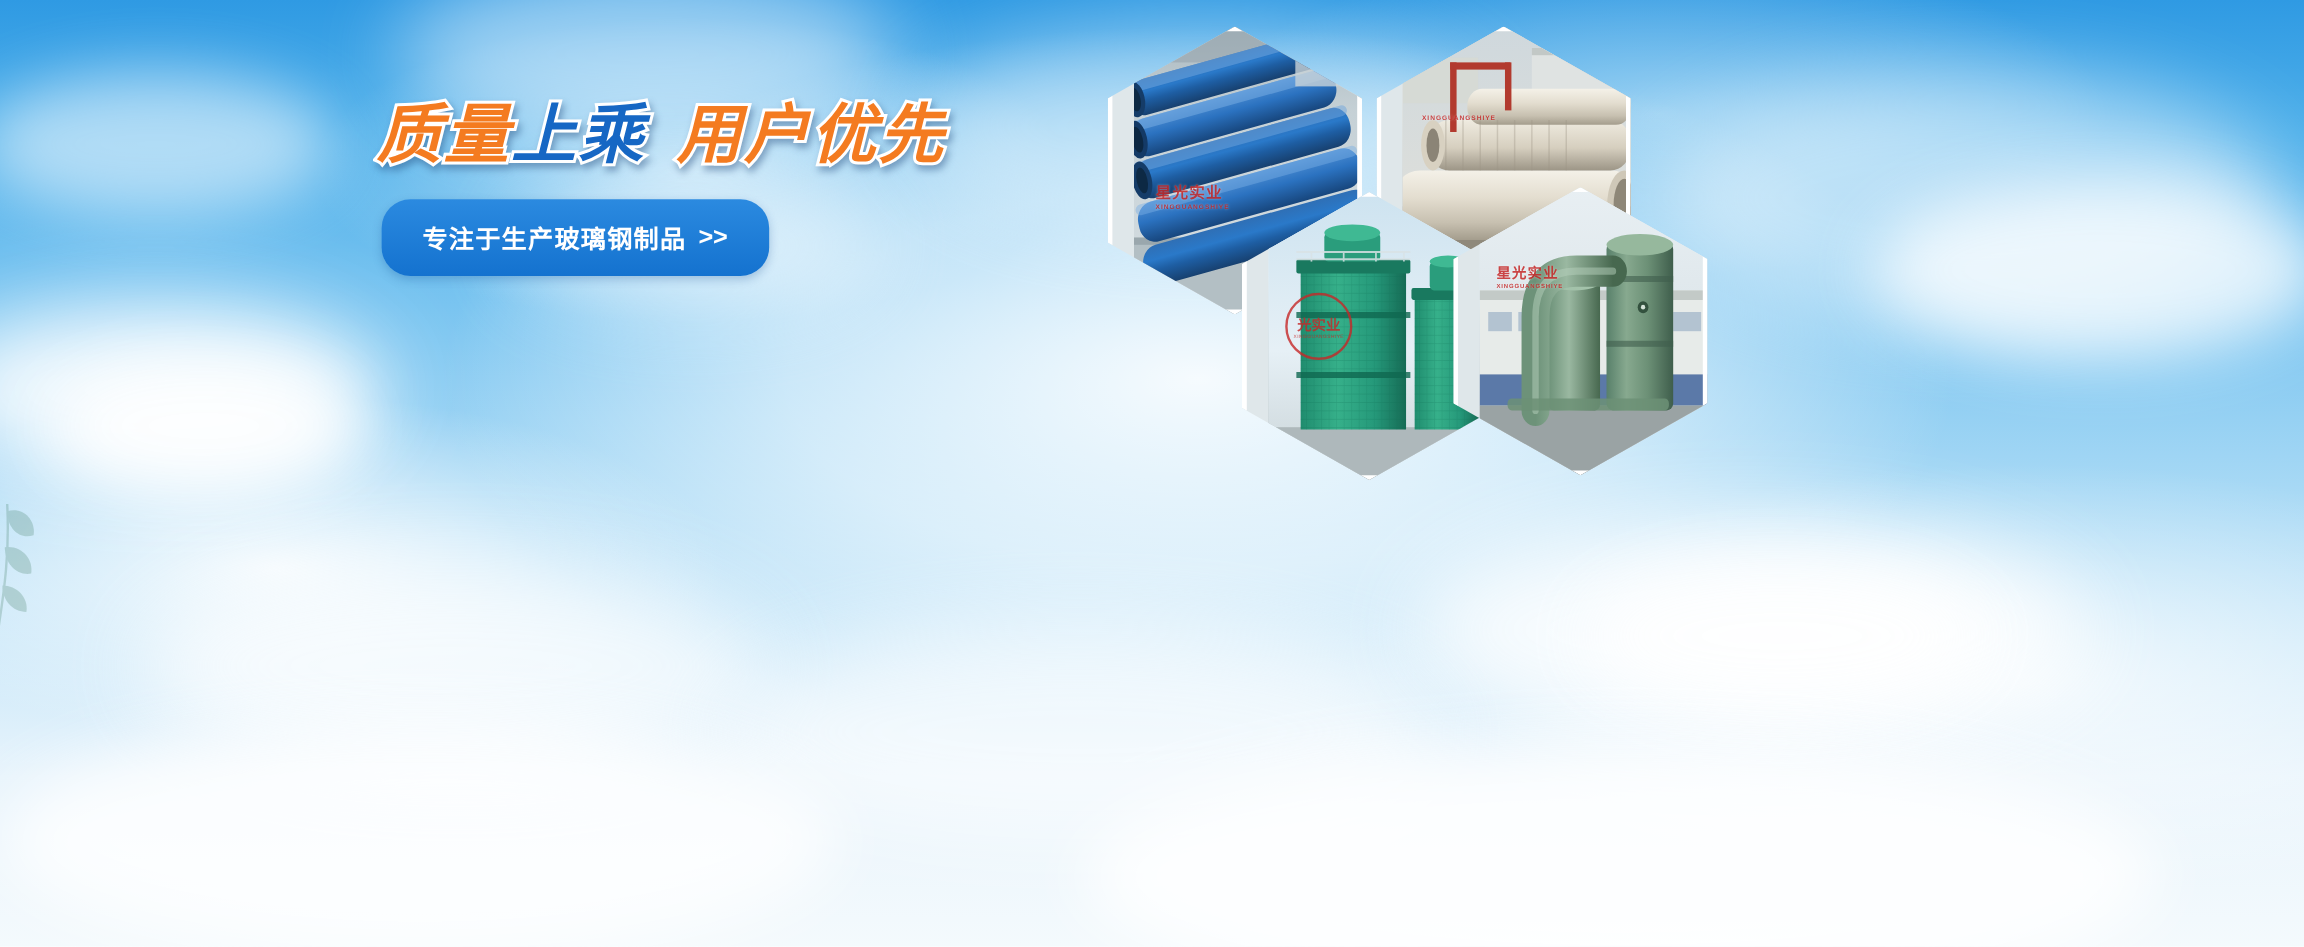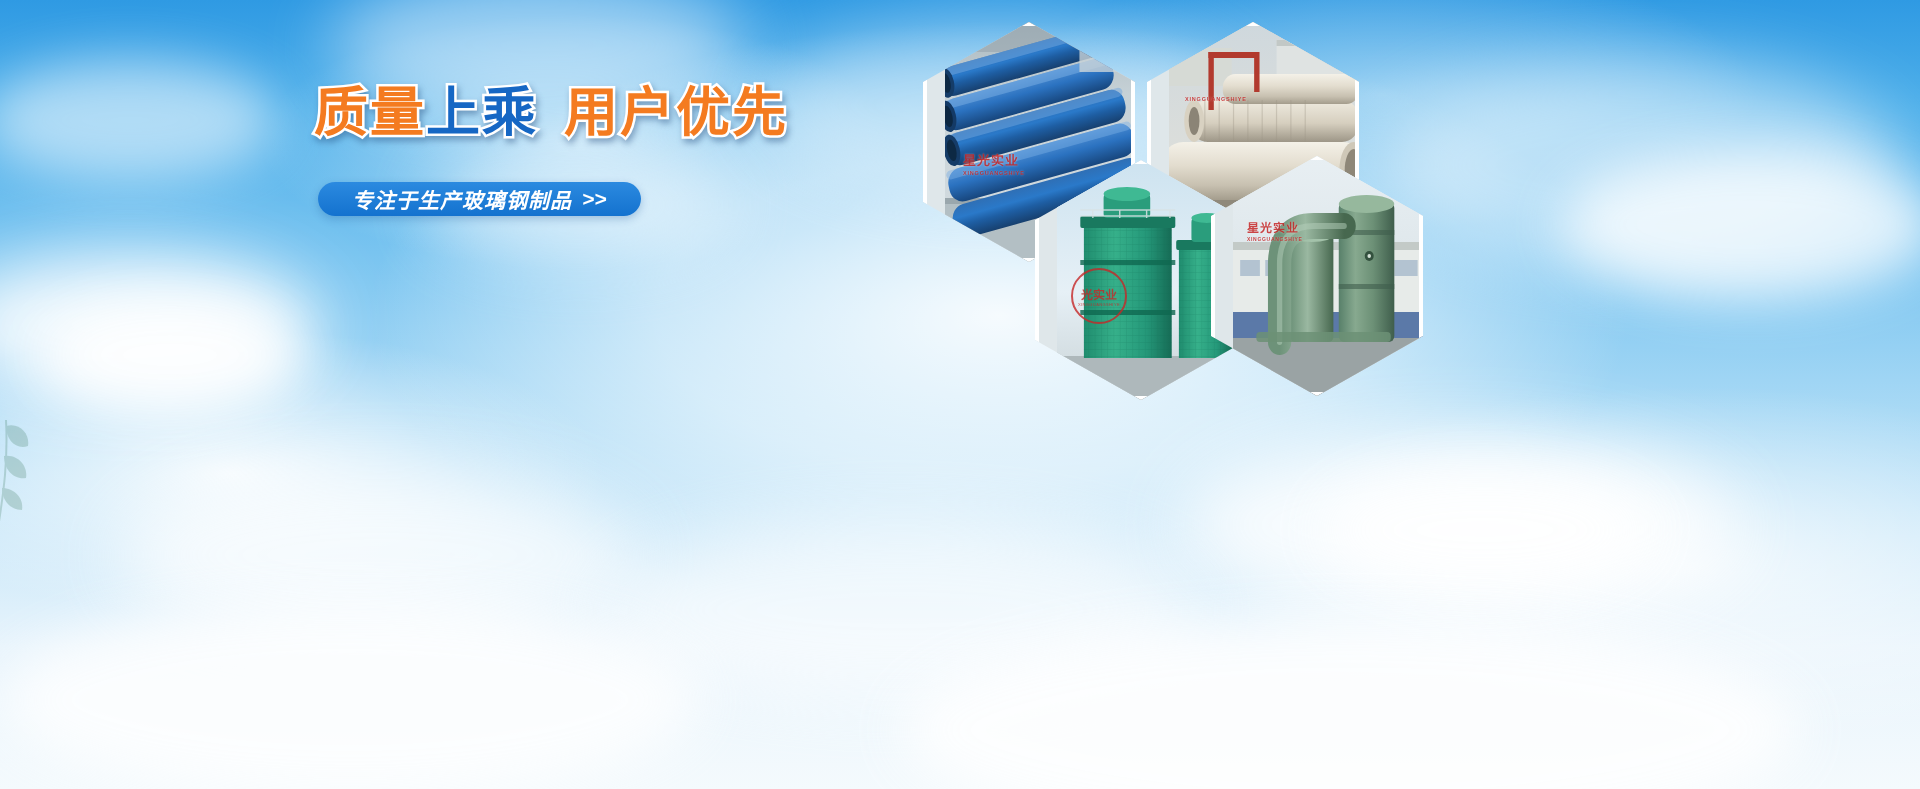--- a/index.html
+++ b/index.html
@@ -19,23 +19,24 @@
   }
   
   .cloud{position:absolute;border-radius:50%;background:#fff;filter:blur(14px);}
   .cloud.soft{filter:blur(26px);}
   .cloud.faint{filter:blur(34px);}
 
   
   .copy{position:absolute;left:310px;top:86px;width:620px;}
   .headline{
     font-size:54px;font-weight:700;letter-spacing:2px;line-height:1;
-    white-space:nowrap;margin:0 0 16px 4px;
+    white-space:nowrap;margin:0 0 0 4px;
     font-family:"DejaVu Sans","Liberation Sans",sans-serif;
     filter:drop-shadow(2px 4px 3px rgba(30,70,120,.42));
+    font-style:italic;
   }
   .headline span{
     -webkit-text-stroke:5px #ffffff;
     paint-order:stroke fill;
   }
   .h-orange{color:#F47B20;}
   .h-blue{color:#1667C4;}
   .h-gap{display:inline-block;width:26px;}
 
   .desc{
@@ -45,26 +46,26 @@
     text-shadow:
        1px 0 2px #fff,-1px 0 2px #fff,0 1px 2px #fff,0 -1px 2px #fff,
        1px 1px 2px #fff,-1px -1px 2px #fff,1px -1px 2px #fff,-1px 1px 2px #fff;
   }
   .desc .lead{color:#1667C4;}
   .desc p{margin:0;}
 
   .cta{
     display:inline-flex;align-items:center;justify-content:center;
     margin:26px 0 0 8px;
-    height:34px;padding:0 34px;
+    height:64px;padding:0 34px;
     background:linear-gradient(180deg,#2b8ae0 0%,#1472cf 100%);
     border:none;border-radius:24px;
     color:#ffffff;font-size:21px;font-weight:700;letter-spacing:1px;
     box-shadow:0 3px 8px rgba(20,80,150,.28);
-    cursor:pointer;white-space:nowrap;font-style:italic;
+    cursor:pointer;white-space:nowrap;
   }
   .cta .arrows{margin-left:10px;font-weight:700;letter-spacing:0;}
 
   
   .hexwrap{position:absolute;left:915px;top:8px;width:520px;height:400px;}
   .hex{
     position:absolute;
     -webkit-clip-path:polygon(50% 0%,100% 25%,100% 75%,50% 100%,0% 75%,0% 25%);
     clip-path:polygon(50% 0%,100% 25%,100% 75%,50% 100%,0% 75%,0% 25%);
     overflow:hidden;
@@ -311,21 +312,21 @@
 
           <g stroke="#d9e2e5" stroke-width="1.6" opacity=".85">
             <line x1="26" y1="56" x2="132" y2="56"></line>
             <line x1="26" y1="50" x2="132" y2="50"></line>
             <line x1="40" y1="50" x2="40" y2="58"></line>
               <line x1="70" y1="50" x2="70" y2="58"></line>
             <line x1="100" y1="50" x2="100" y2="58"></line>
               <line x1="126" y1="50" x2="126" y2="58"></line>
           </g>
         </svg>
-        <div style="position:absolute;left:14px;top:108px;width:52px;height:52px;border-radius:50%;
+        <div style="position:absolute;left:14px;top:84px;width:52px;height:52px;border-radius:50%;
                     border:2px solid #c62828;color:#c62828;display:flex;flex-direction:column;
                     align-items:center;justify-content:center;opacity:.8;">
           <span style="font-size:12px;font-weight:700;">光实业</span>
           <span style="font-size:4px;letter-spacing:.4px;">XINGGUANGSHIYE</span>
         </div>
       </div>
       <div class="frame"></div>
     </div>
 
     <div class="hex" id="hex-scrubber">

